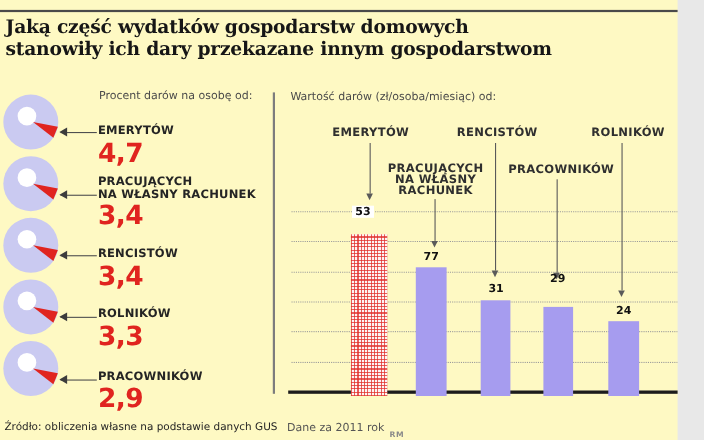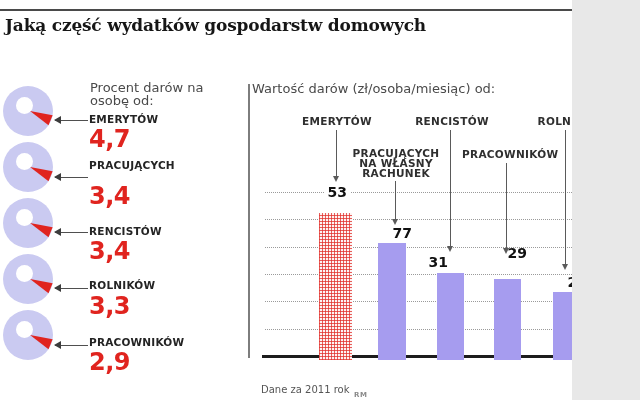--- a/index.html
+++ b/index.html
@@ -1,26 +1,26 @@
 <!DOCTYPE html>
 <html><head>
 <meta charset="utf-8">
 <style>
   html,body{margin:0;padding:0;background:#e8e8e8;}
   .stage{
-    position:relative;width:572px;height:400px;background:#ffffff;
+    position:relative;width:616px;height:400px;background:#fef9c3;
     font-family:"DejaVu Sans","Liberation Sans",sans-serif;overflow:hidden;
   }
   .abs{position:absolute;}
   .top-rule{left:0;top:9px;width:631px;height:2px;background:#4a4a4a;}
   .title{left:5px;top:15px;font-family:"DejaVu Serif","Liberation Serif",serif;
     font-weight:bold;font-size:17px;line-height:20px;color:#161616;letter-spacing:-0.2px;}
-  .panel-heading{font-size:13px;line-height:12.5px;color:#4a4a4a;}
+  .panel-heading{font-size:10px;line-height:12.5px;color:#4a4a4a;}
   .left-heading{left:90px;top:82px;width:150px;}
-  .right-heading{left:252px;top:83px;white-space:nowrap;text-align:center;}
+  .right-heading{left:264px;top:83px;white-space:nowrap;text-align:center;}
   
   .donut{left:2px;}
   .larrow{height:0;border-top:1.5px solid #4f4f4f;}
   .larrow .ahead{position:absolute;left:-1px;top:-5px;width:0;height:0;
     border-top:4px solid transparent;border-bottom:4px solid transparent;
     border-right:7px solid #3c3c3c;}
   .dlabel{left:89px;font-size:10.5px;font-weight:bold;color:#242424;
     line-height:11.5px;letter-spacing:0.2px;width:150px;}
   .dvalue{left:89px;font-size:24px;font-weight:bold;color:#e0241f;
     letter-spacing:-0.5px;line-height:24px;}
@@ -28,21 +28,21 @@
   
   .grid{left:265px;width:373px;height:0;border-top:1.5px dotted #9a9a9a;}
   .baseline{left:262px;top:355px;width:368px;height:3px;background:#1c1c1c;z-index:3;}
   .bar{background:#a69cef;z-index:4;}
   .bar.pattern{
     background-color:#fdf3f3;
     background-image:
       repeating-linear-gradient(90deg, rgba(224,45,40,0.75) 0 1px, rgba(0,0,0,0) 1px 3px),
       repeating-linear-gradient(0deg, rgba(224,45,40,0.75) 0 1px, rgba(0,0,0,0) 1px 3px);
   }
-  .bval{width:40px;text-align:right;font-size:14px;font-weight:bold;color:#111;z-index:6;line-height:15px;}
+  .bval{width:40px;text-align:center;font-size:10px;font-weight:bold;color:#111;z-index:6;line-height:15px;}
   .chip{background:#ffffff;padding:0 3px;}
   .clabel{text-align:center;font-size:10.5px;font-weight:bold;color:#2f2f2f;
     line-height:10px;letter-spacing:0.3px;z-index:5;}
   .leader{width:0;border-left:1.5px solid #5a5a5a;z-index:5;}
   .leader .lhead{position:absolute;bottom:-6px;left:-4px;width:0;height:0;
     border-left:3.5px solid transparent;border-right:3.5px solid transparent;
     border-top:6px solid #5a5a5a;}
   
   .source{left:4px;top:383px;font-size:9.5px;color:#242424;}
   .note{left:261px;top:384px;font-size:10px;color:#555;}
@@ -50,20 +50,21 @@
 </style>
 </head>
 <body>
 
 <div class="stage">
 
   <div class="abs top-rule"></div>
 
   <div class="abs title">
     <div>Jaką część wydatków gospodarstw domowych</div>
+    <div>stanowiły ich dary przekazane innym gospodarstwom</div>
   </div>
 
   <div class="abs panel-heading left-heading">Procent darów na osobę od:</div>
 
   <svg class="abs donut" style="top:85px" width="52" height="52" viewBox="0 0 52 52">
     <circle cx="26" cy="26" r="25" fill="#cacaf1"></circle>
       <circle cx="22.5" cy="20.5" r="8.5" fill="#ffffff"></circle>
       <path d="M28 26 L50.6 30.3 L46.5 40.3 Z" fill="#e0241f"></path>
   </svg>
   <div class="abs larrow" style="left:55px;top:120px;width:33px">
@@ -75,20 +76,21 @@
   <svg class="abs donut" style="top:141px" width="52" height="52" viewBox="0 0 52 52">
     <circle cx="26" cy="26" r="25" fill="#cacaf1"></circle>
       <circle cx="22.5" cy="20.5" r="8.5" fill="#ffffff"></circle>
       <path d="M28 26 L50.6 30.3 L46.5 40.3 Z" fill="#e0241f"></path>
   </svg>
   <div class="abs larrow" style="left:55px;top:177px;width:33px">
       <i class="ahead"></i>
     </div>
   <div class="abs dlabel" style="top:160px">
     <div>PRACUJĄCYCH</div>
+    <div>NA WŁASNY RACHUNEK</div>
   </div>
   <div class="abs dvalue" style="top:184px">3,4</div>
 
   <svg class="abs donut" style="top:197px" width="52" height="52" viewBox="0 0 52 52">
     <circle cx="26" cy="26" r="25" fill="#cacaf1"></circle>
       <circle cx="22.5" cy="20.5" r="8.5" fill="#ffffff"></circle>
       <path d="M28 26 L50.6 30.3 L46.5 40.3 Z" fill="#e0241f"></path>
   </svg>
   <div class="abs larrow" style="left:55px;top:232px;width:33px">
       <i class="ahead"></i>
@@ -131,21 +133,21 @@
   <div class="abs baseline"></div>
 
   <div class="abs bar pattern" style="left:319px;top:213px;width:33px;height:147px"></div>
   <div class="abs bar" style="left:378px;top:243px;width:28px;height:117px"></div>
   <div class="abs bar" style="left:437px;top:273px;width:27px;height:87px"></div>
   <div class="abs bar" style="left:494px;top:279px;width:27px;height:81px"></div>
   <div class="abs bar" style="left:553px;top:292px;width:28px;height:68px"></div>
 
   <div class="abs bval" style="left:310px;top:185px"><span class="chip">53</span></div>
   <div class="abs bval" style="left:372px;top:226px">77</div>
-  <div class="abs bval" style="left:408px;top:255px">31</div>
+  <div class="abs bval" style="left:431px;top:255px">31</div>
   <div class="abs bval" style="left:487px;top:246px">29</div>
   <div class="abs bval" style="left:547px;top:275px">24</div>
 
   <div class="abs clabel" style="left:297px;top:116px;width:80px">EMERYTÓW</div>
   <div class="abs clabel" style="left:346px;top:148px;width:100px">
     <div>PRACUJĄCYCH</div>
     <div>NA WŁASNY</div>
     <div>RACHUNEK</div>
   </div>
   <div class="abs clabel" style="left:412px;top:116px;width:80px">RENCISTÓW</div>
@@ -161,16 +163,17 @@
   <div class="abs leader" style="left:450px;top:130px;height:116px">
       <i class="lhead"></i>
     </div>
   <div class="abs leader" style="left:506px;top:163px;height:85px">
       <i class="lhead"></i>
     </div>
   <div class="abs leader" style="left:565px;top:130px;height:134px">
       <i class="lhead"></i>
     </div>
 
+  <div class="abs source">Źródło: obliczenia własne na podstawie danych GUS</div>
   <div class="abs note">Dane za 2011 rok</div>
   <div class="abs credit">RM</div>
 
 </div>
 
 </body></html>

